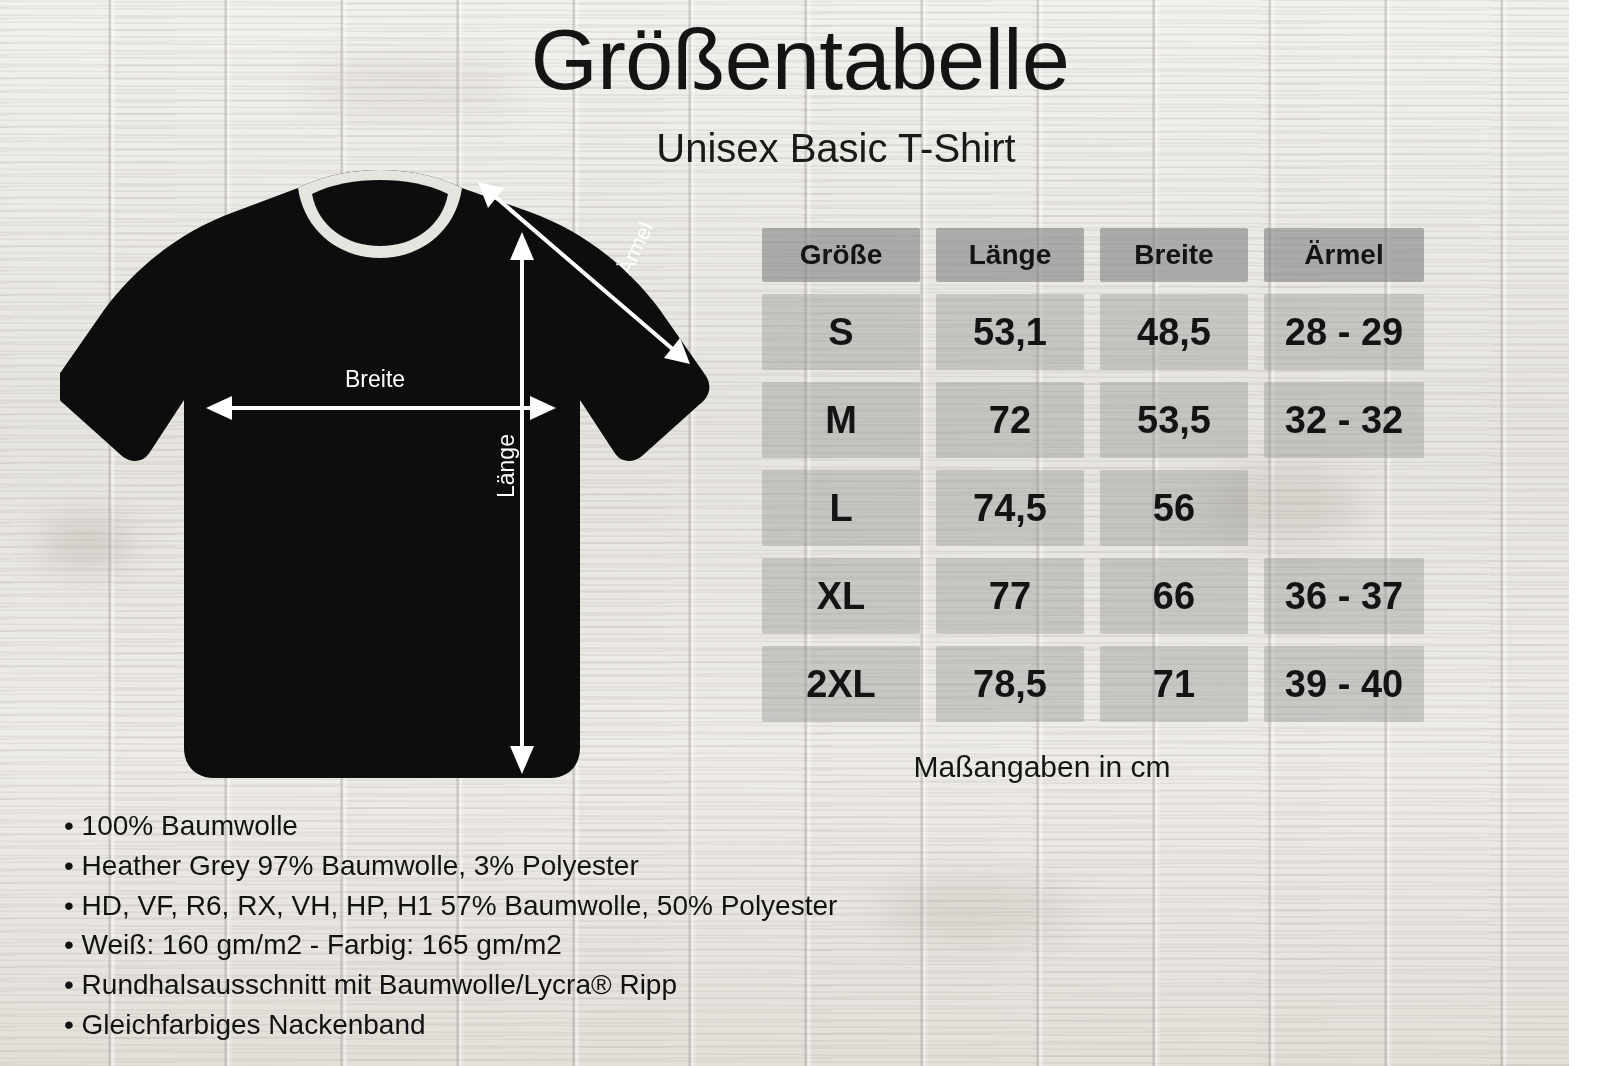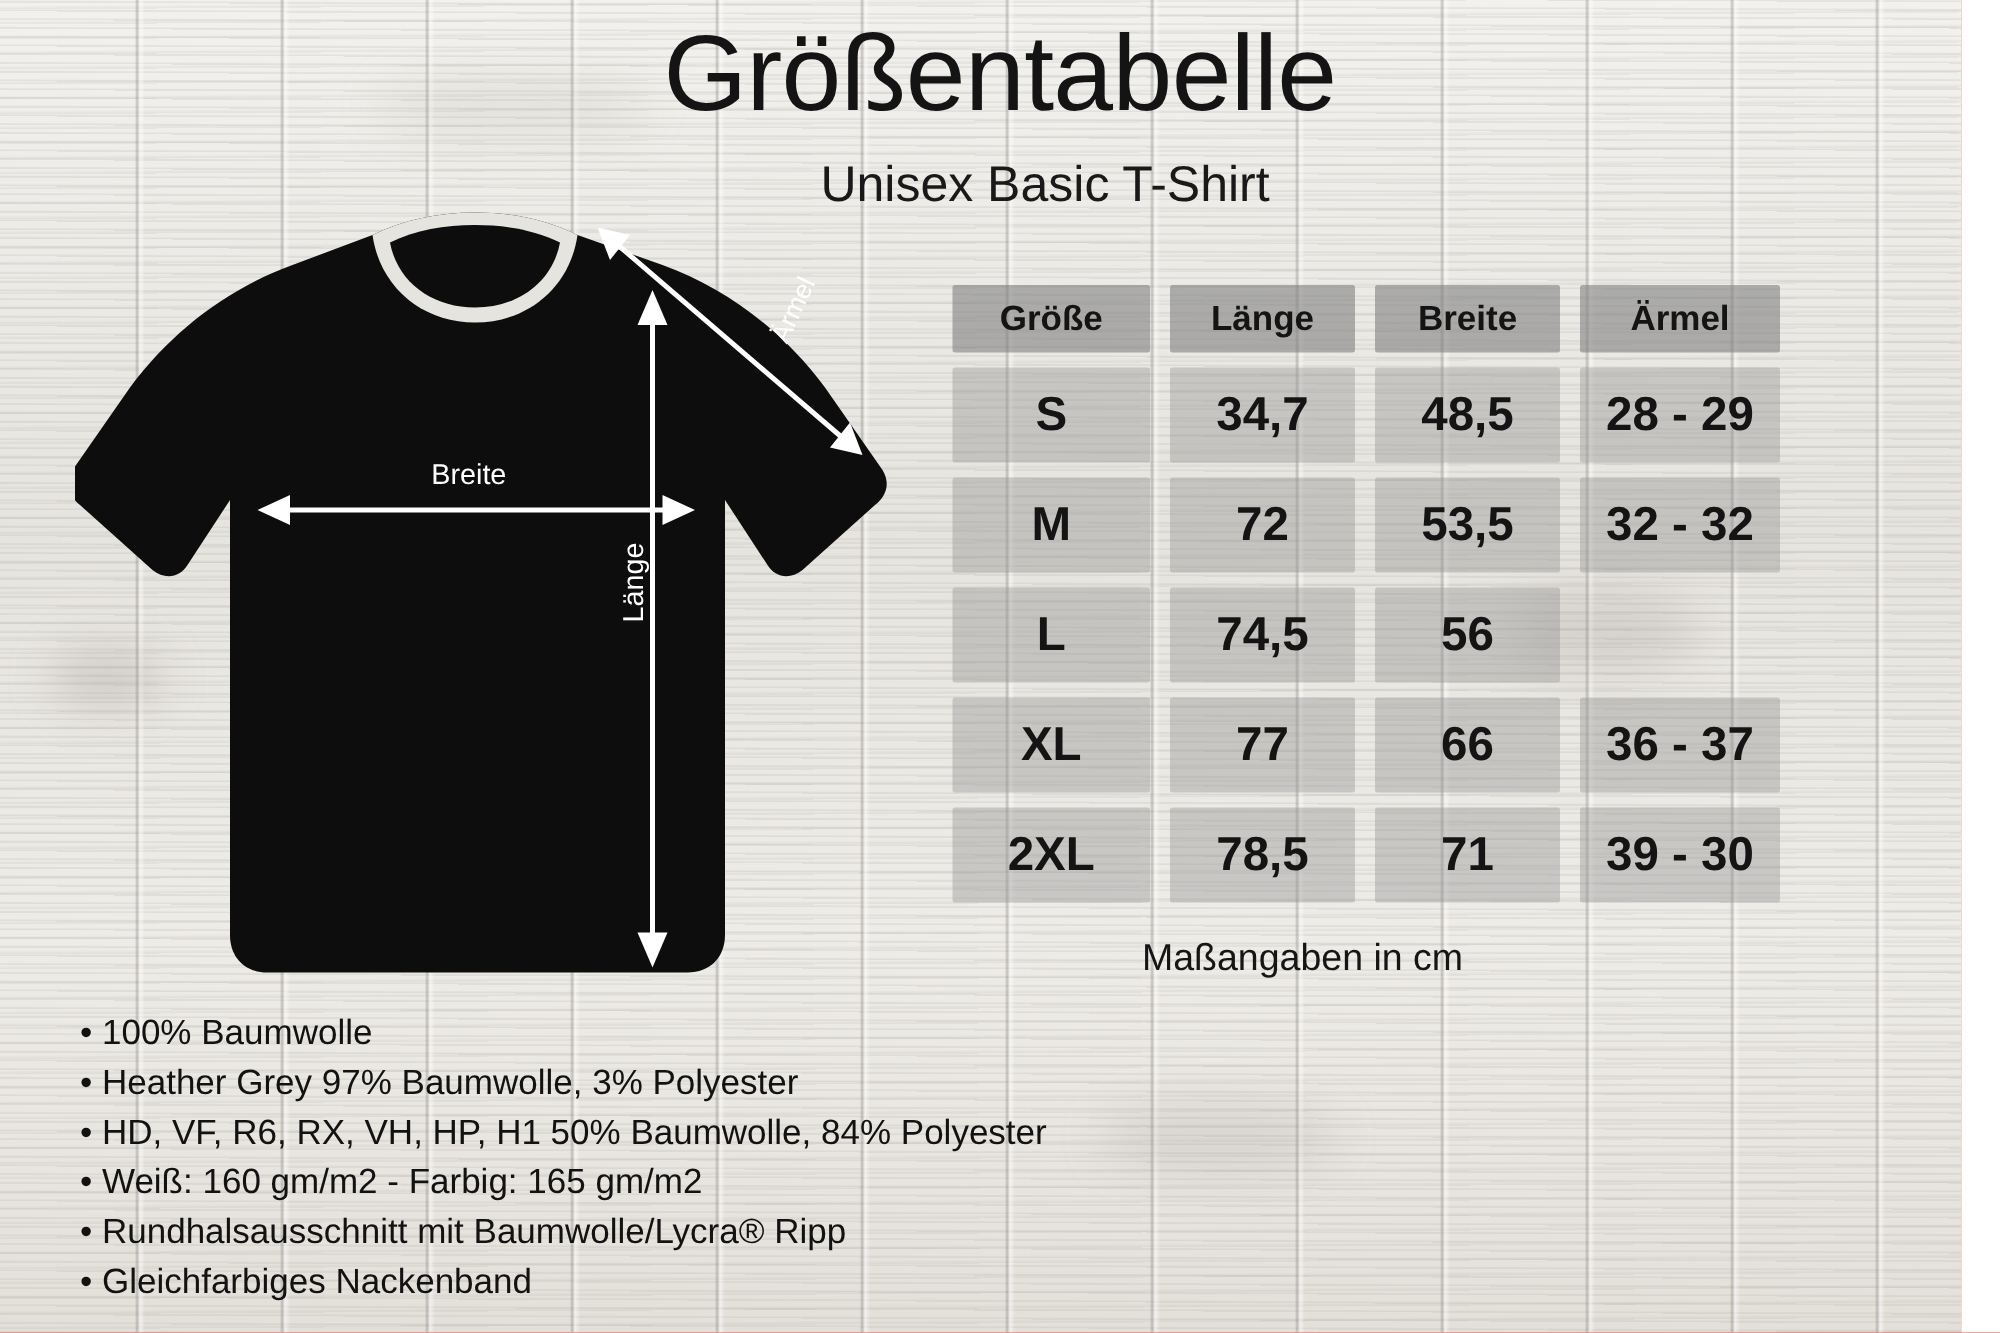--- a/index.html
+++ b/index.html
@@ -249,21 +249,21 @@
 
     <div class="trow head">
       <div class="cell c-size">Größe</div>
       <div class="cell c-len">Länge</div>
       <div class="cell c-wid">Breite</div>
       <div class="cell c-slv">Ärmel</div>
     </div>
 
     <div class="trow body">
       <div class="cell c-size">S</div>
-      <div class="cell c-len">34,7</div>
+      <div class="cell c-len">53,1</div>
       <div class="cell c-wid">48,5</div>
       <div class="cell c-slv">28 - 29</div>
     </div>
 
     <div class="trow body">
       <div class="cell c-size">M</div>
       <div class="cell c-len">72</div>
       <div class="cell c-wid">53,5</div>
       <div class="cell c-slv">32 - 32</div>
     </div>
@@ -278,29 +278,29 @@
       <div class="cell c-size">XL</div>
       <div class="cell c-len">77</div>
       <div class="cell c-wid">66</div>
       <div class="cell c-slv">36 - 37</div>
     </div>
 
     <div class="trow body">
       <div class="cell c-size">2XL</div>
       <div class="cell c-len">78,5</div>
       <div class="cell c-wid">71</div>
-      <div class="cell c-slv">39 - 30</div>
+      <div class="cell c-slv">39 - 40</div>
     </div>
 
   </div>
 
   <div class="units">Maßangaben in cm</div>
 
   <div class="bullets">
     <div>• 100% Baumwolle</div>
     <div>• Heather Grey 97% Baumwolle, 3% Polyester</div>
-    <div>• HD, VF, R6, RX, VH, HP, H1 50% Baumwolle, 84% Polyester</div>
+    <div>• HD, VF, R6, RX, VH, HP, H1 57% Baumwolle, 50% Polyester</div>
     <div>• Weiß: 160 gm/m2 - Farbig: 165 gm/m2</div>
     <div>• Rundhalsausschnitt mit Baumwolle/Lycra® Ripp</div>
     <div>• Gleichfarbiges Nackenband</div>
   </div>
 
 </div>
 
 </body></html>

